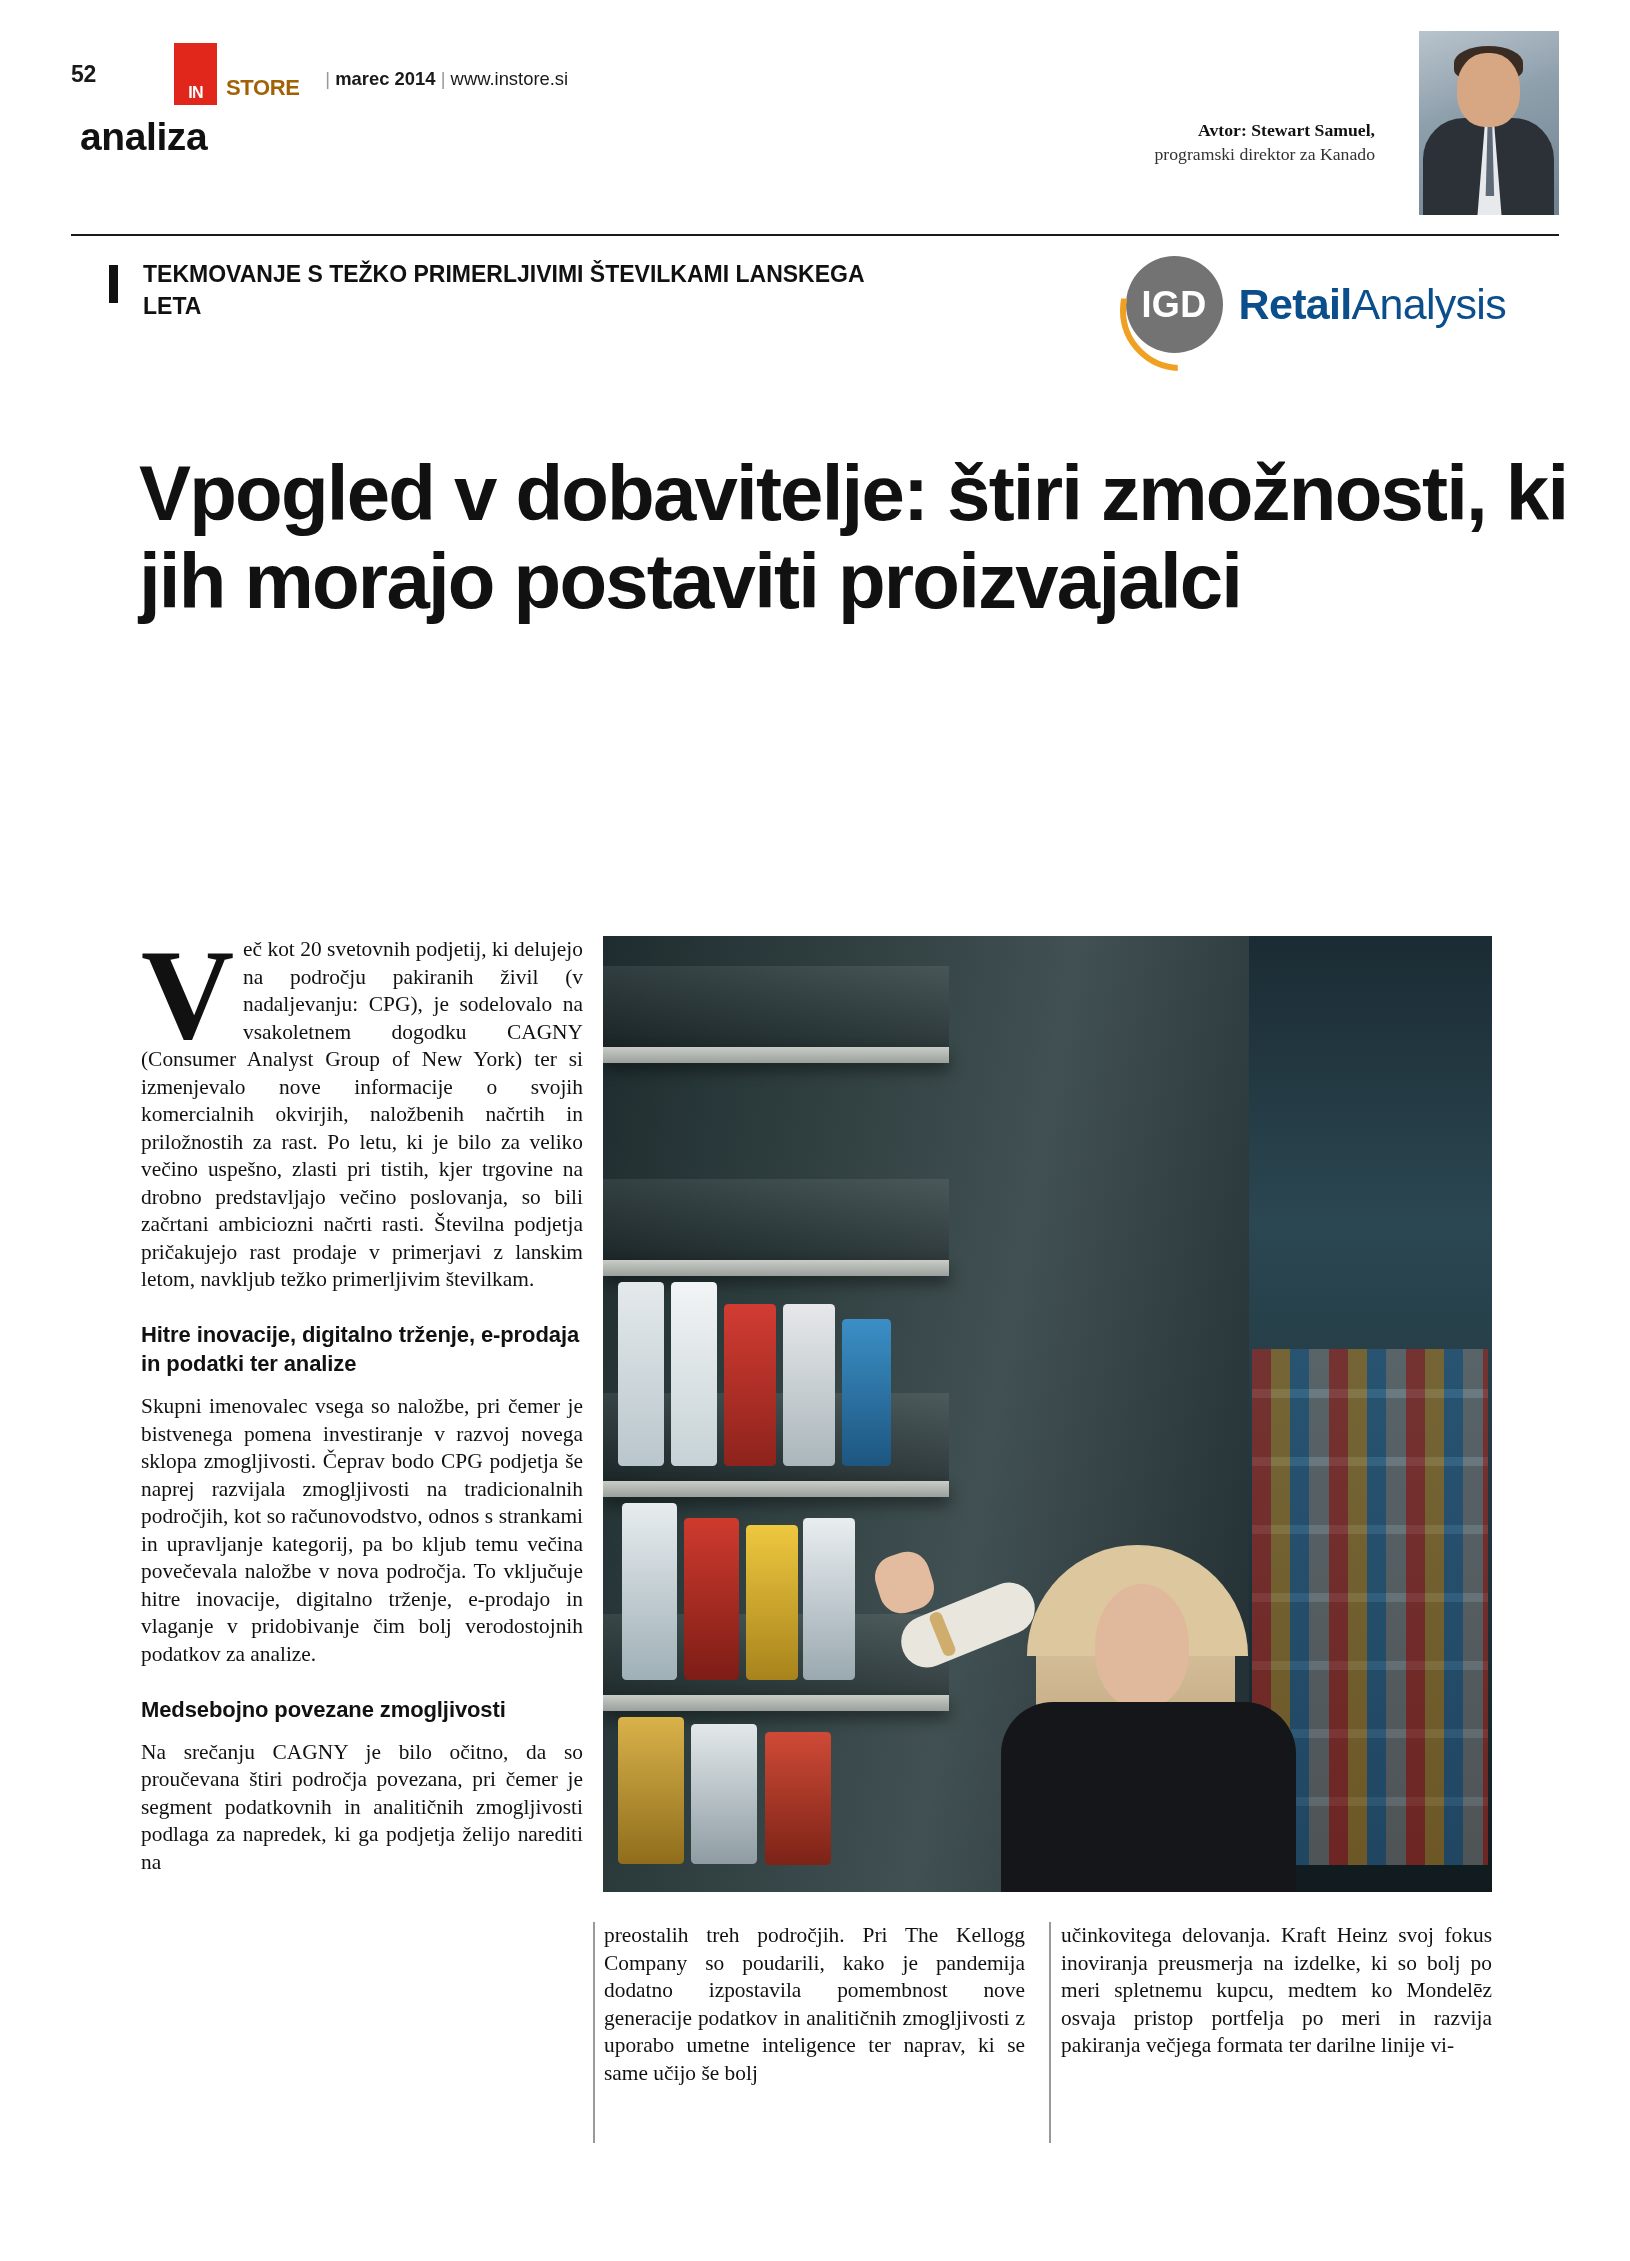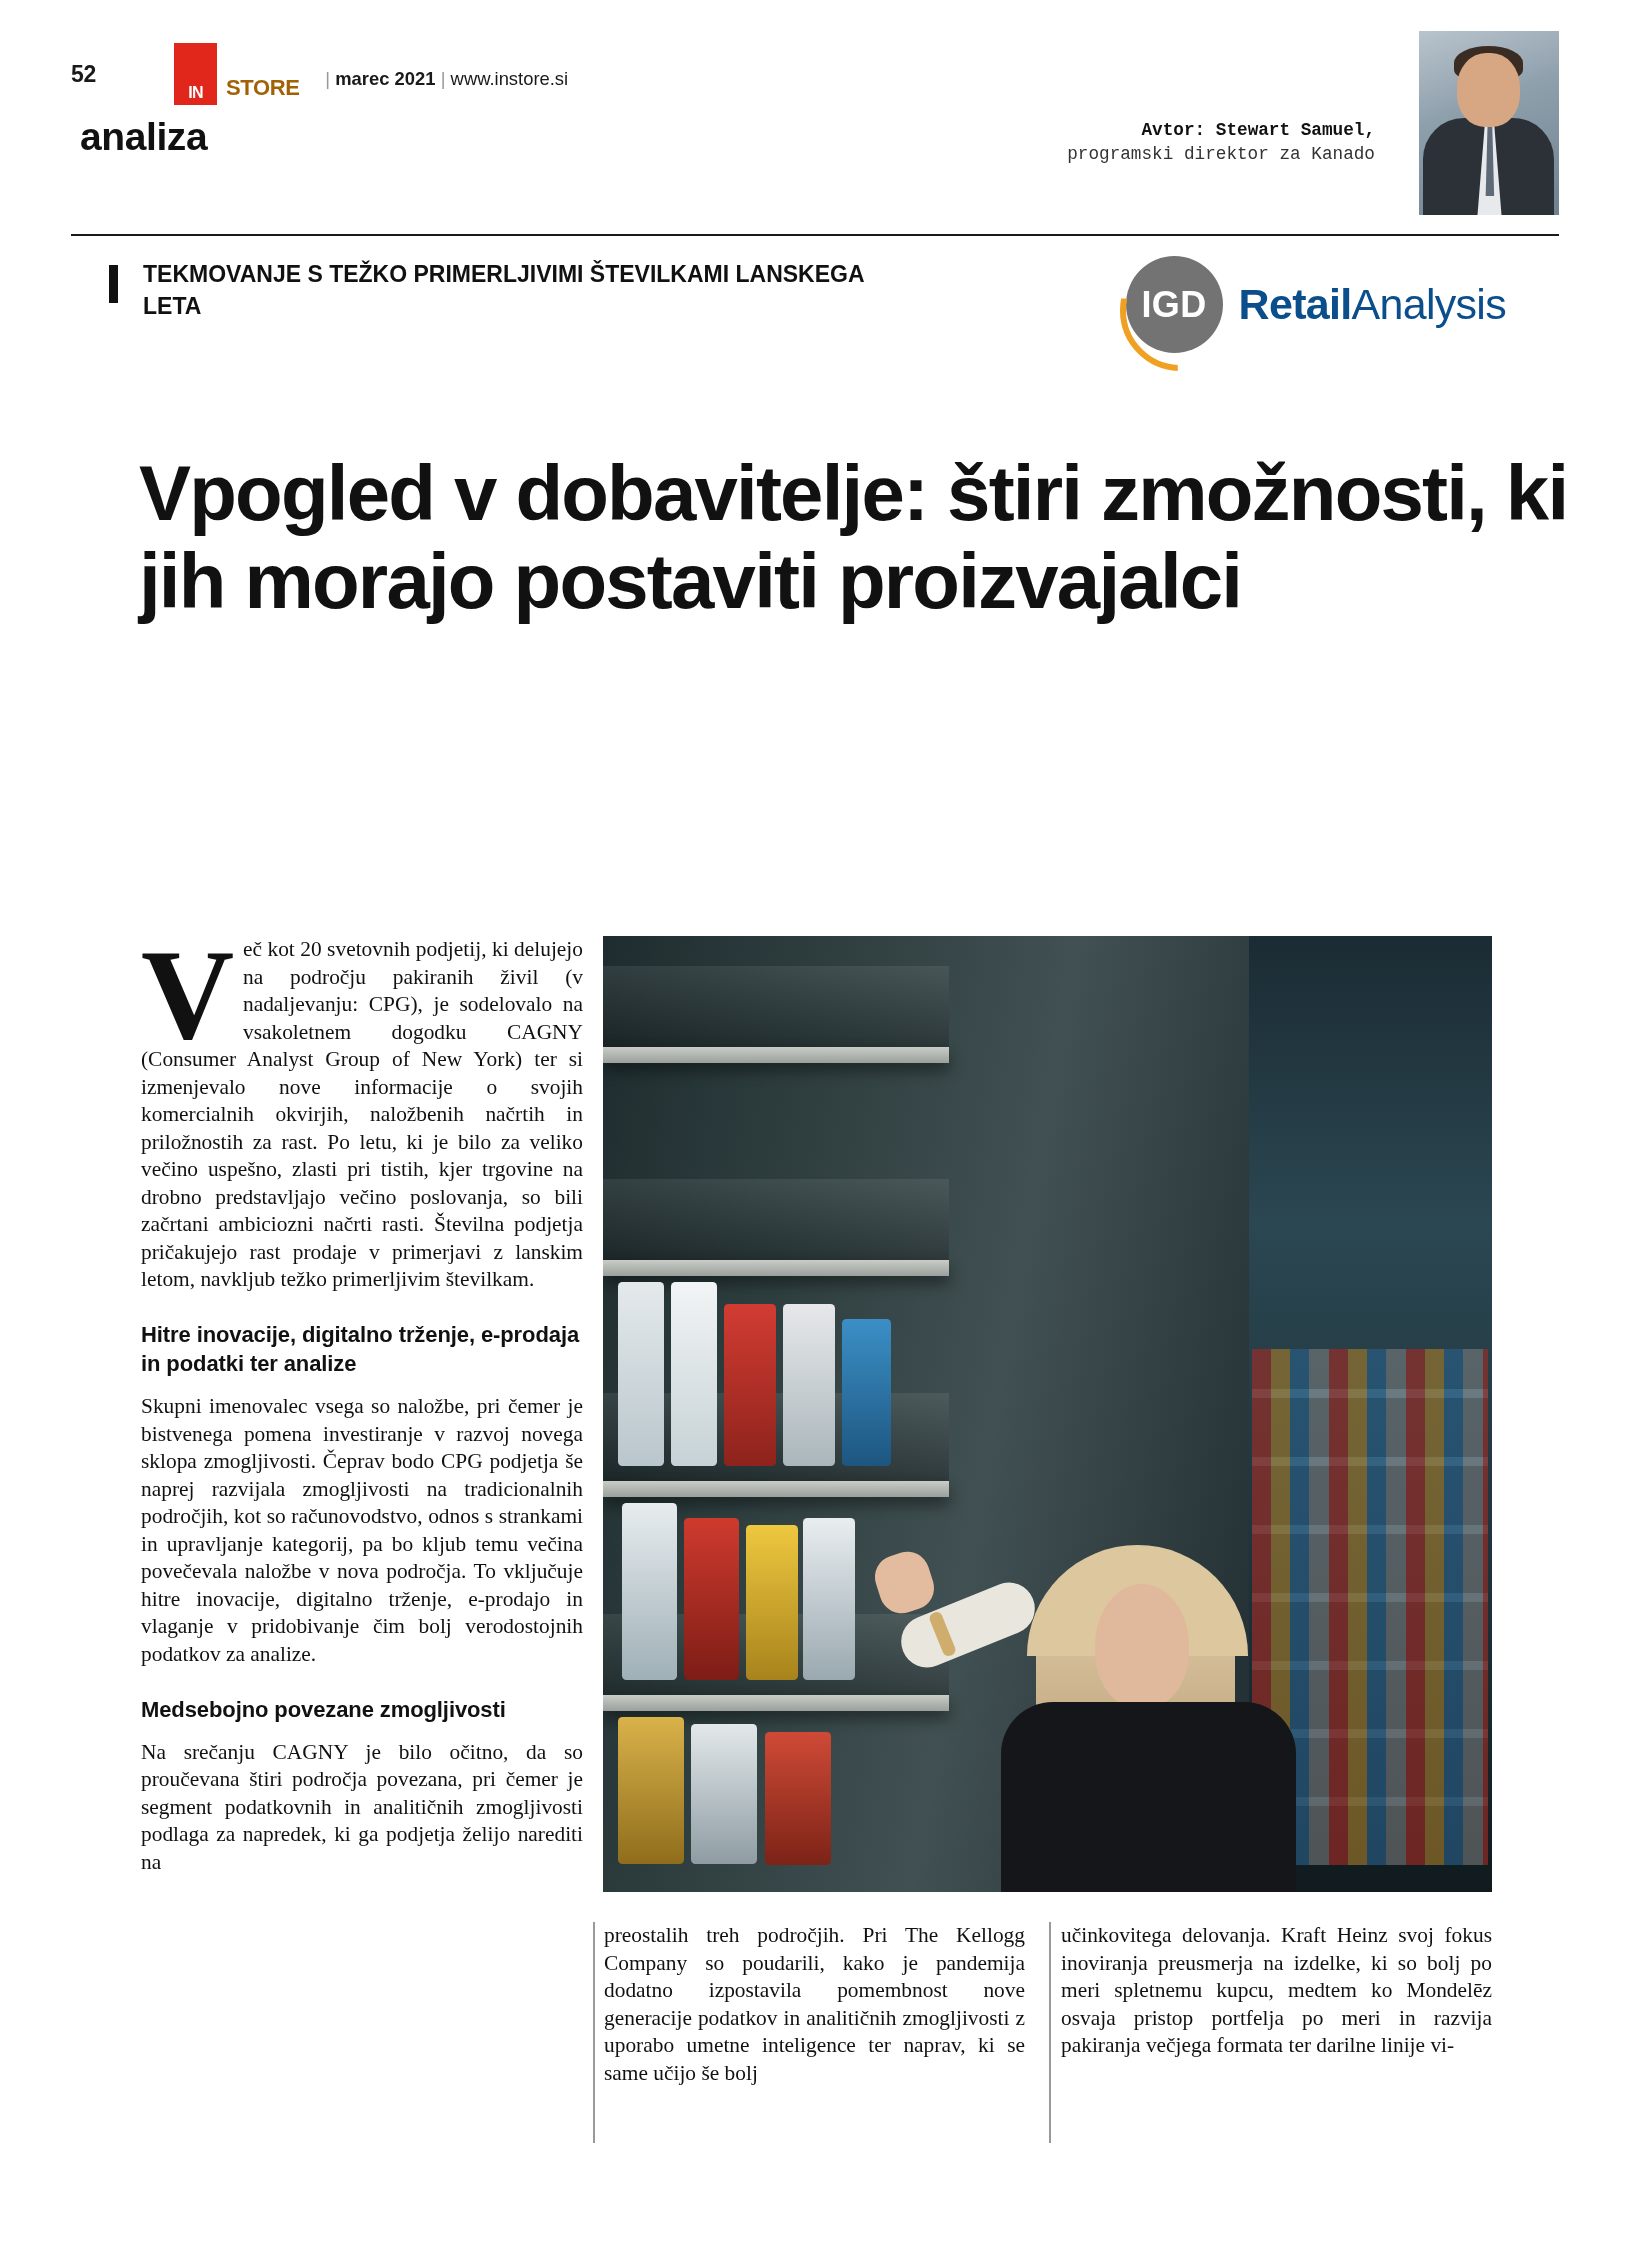--- a/index.html
+++ b/index.html
@@ -93,21 +93,21 @@
     color: #111;
     letter-spacing: -0.4px;
     margin-left: 9px;
   }
 
   .author-block {
     position: absolute;
     right: 184px;
     top: 66px;
     text-align: right;
-    font-family: Liberation Mono, monospace;
+    font-family: Liberation Serif, serif;
     line-height: 1.38;
   }
   .author-name {
     font-size: 17.7px;
     font-weight: bold;
     color: #111;
   }
   .author-role {
     font-size: 17.7px;
     color: #333;
@@ -429,21 +429,21 @@
   <div class="header">
     <div class="header-row1">
       <span class="page-number">52</span>
       <span class="logo-block">
         <span class="logo-red">
           <span class="logo-in">IN</span>
         </span>
         <span class="logo-store">STORE</span>
       </span>
       <span class="header-meta">
-        <span class="sep">|</span><span class="bold">marec 2021</span><span class="sep">|</span><span>www.instore.si</span>
+        <span class="sep">|</span><span class="bold">marec 2014</span><span class="sep">|</span><span>www.instore.si</span>
       </span>
     </div>
 
     <div class="section-label">analiza</div>
 
     <div class="author-block">
       <div class="author-name">Avtor: Stewart Samuel,</div>
       <div class="author-role">programski direktor za Kanado</div>
     </div>
 

